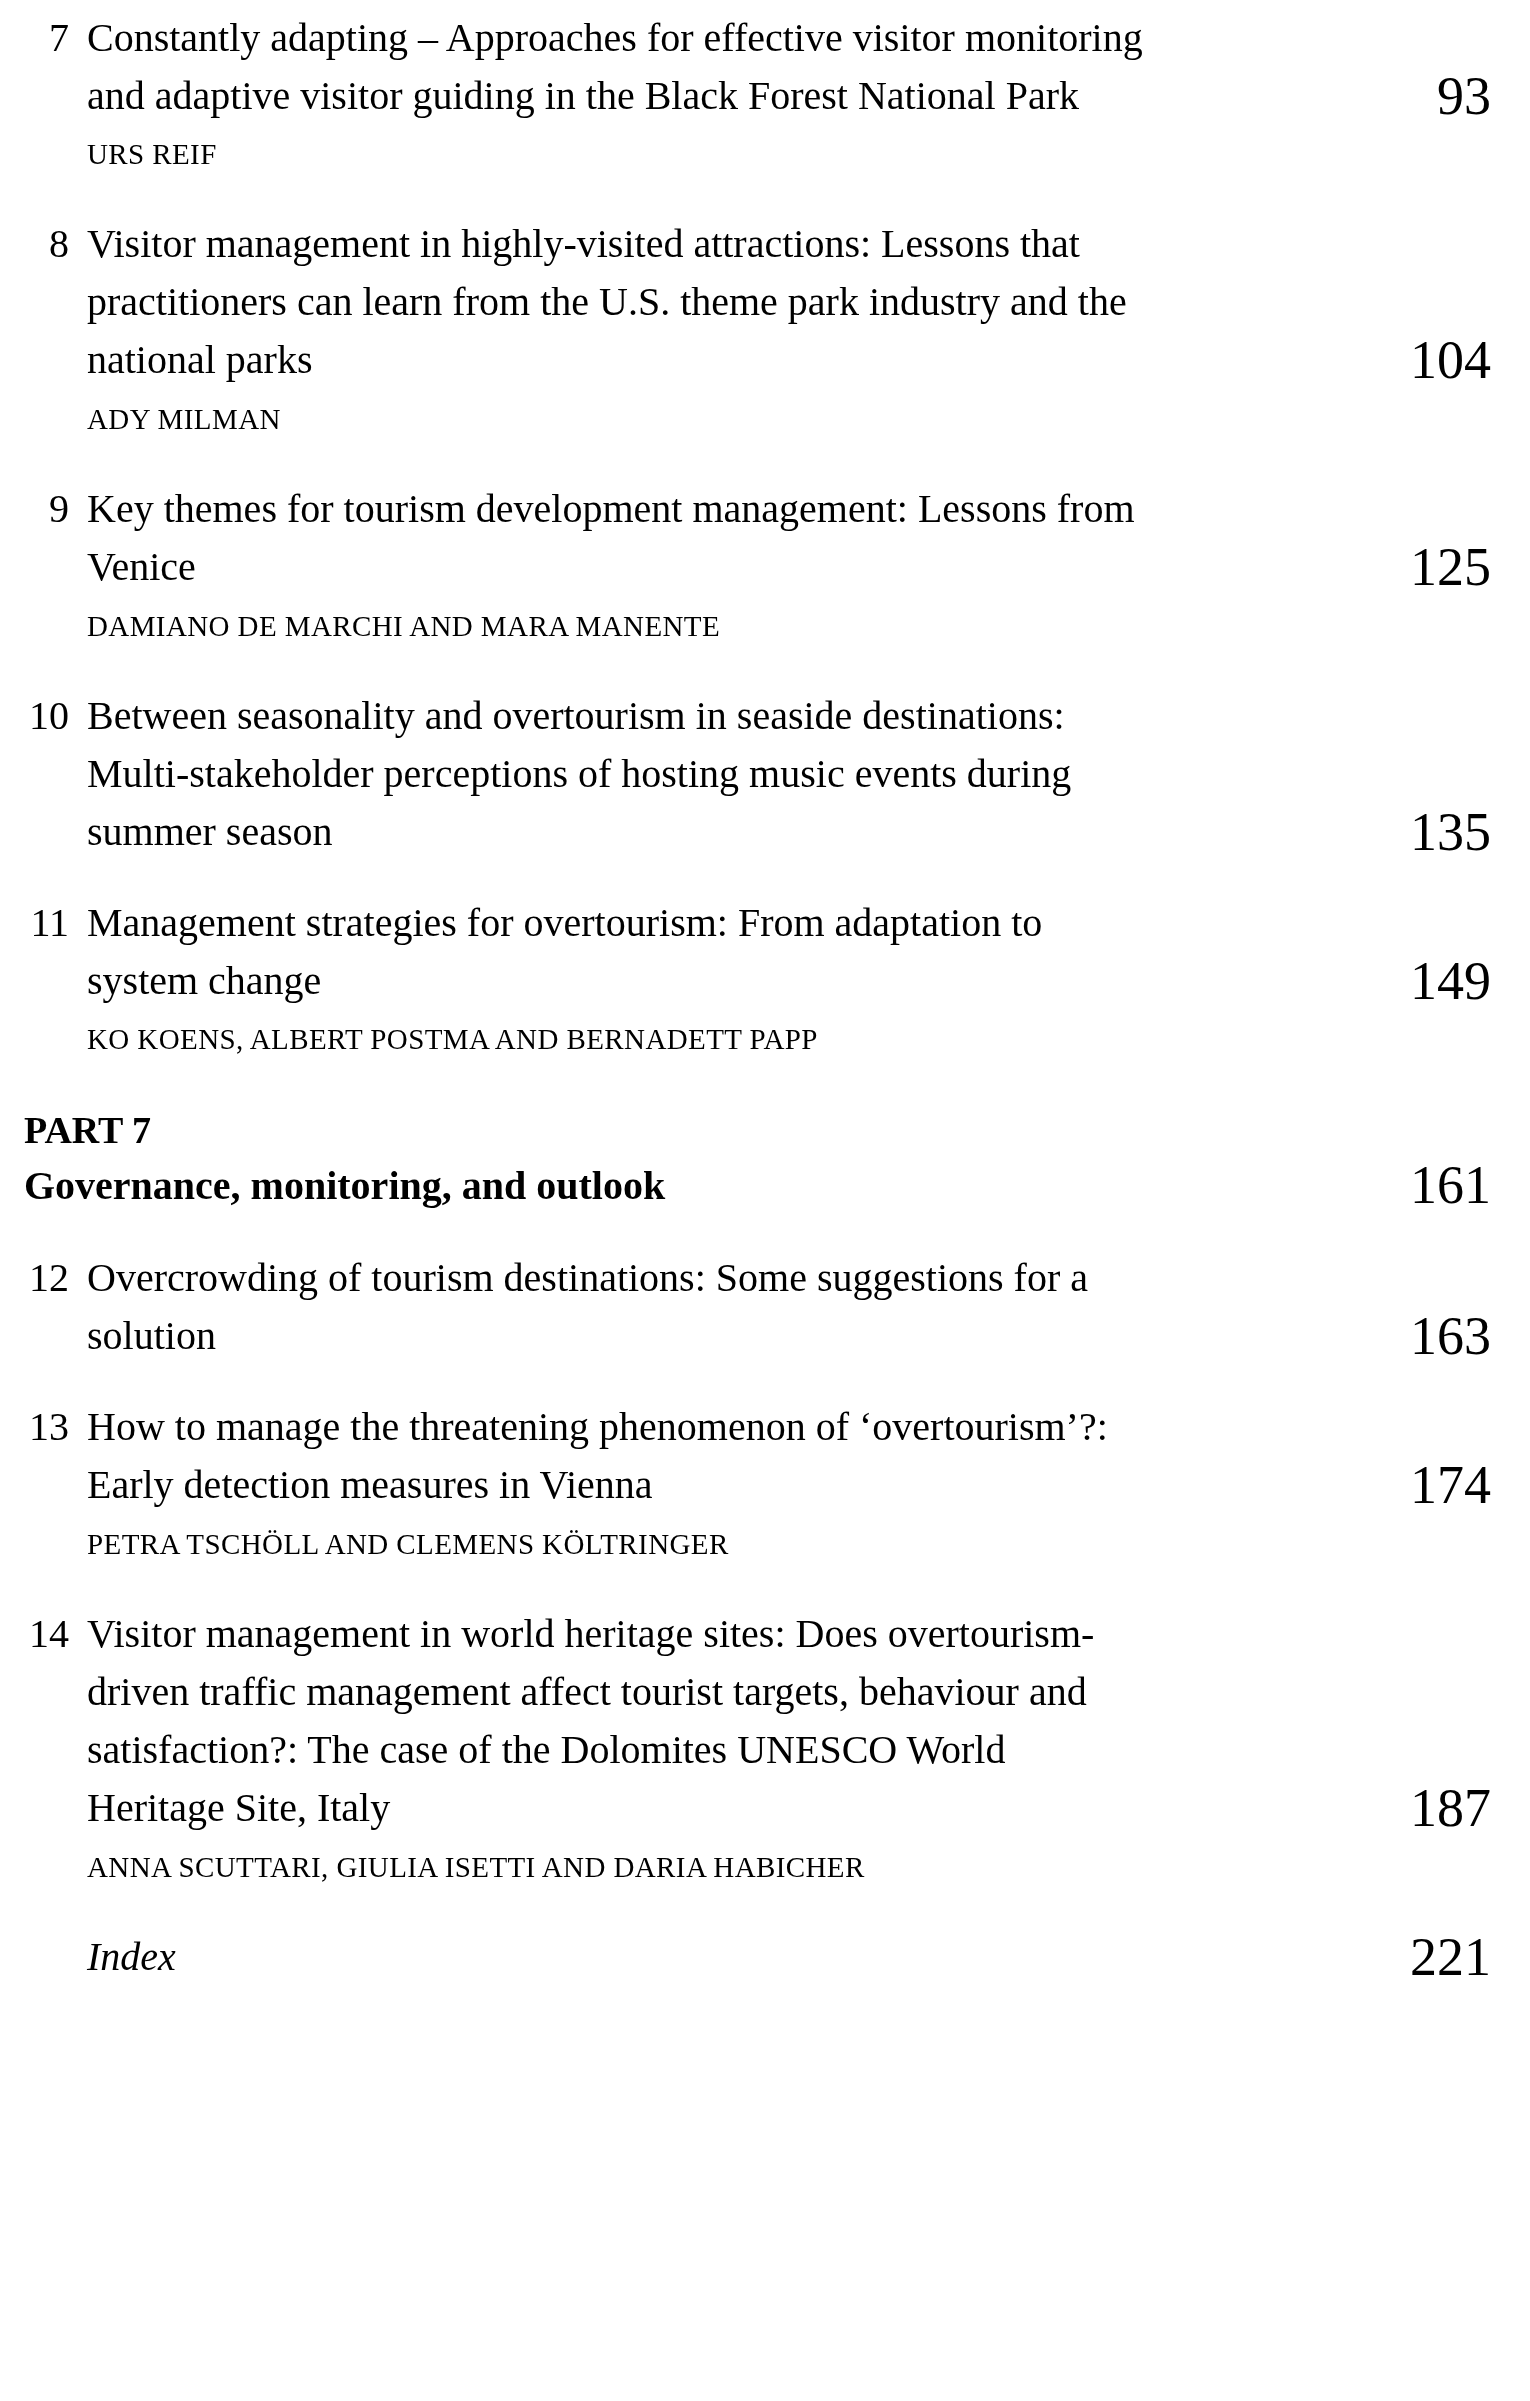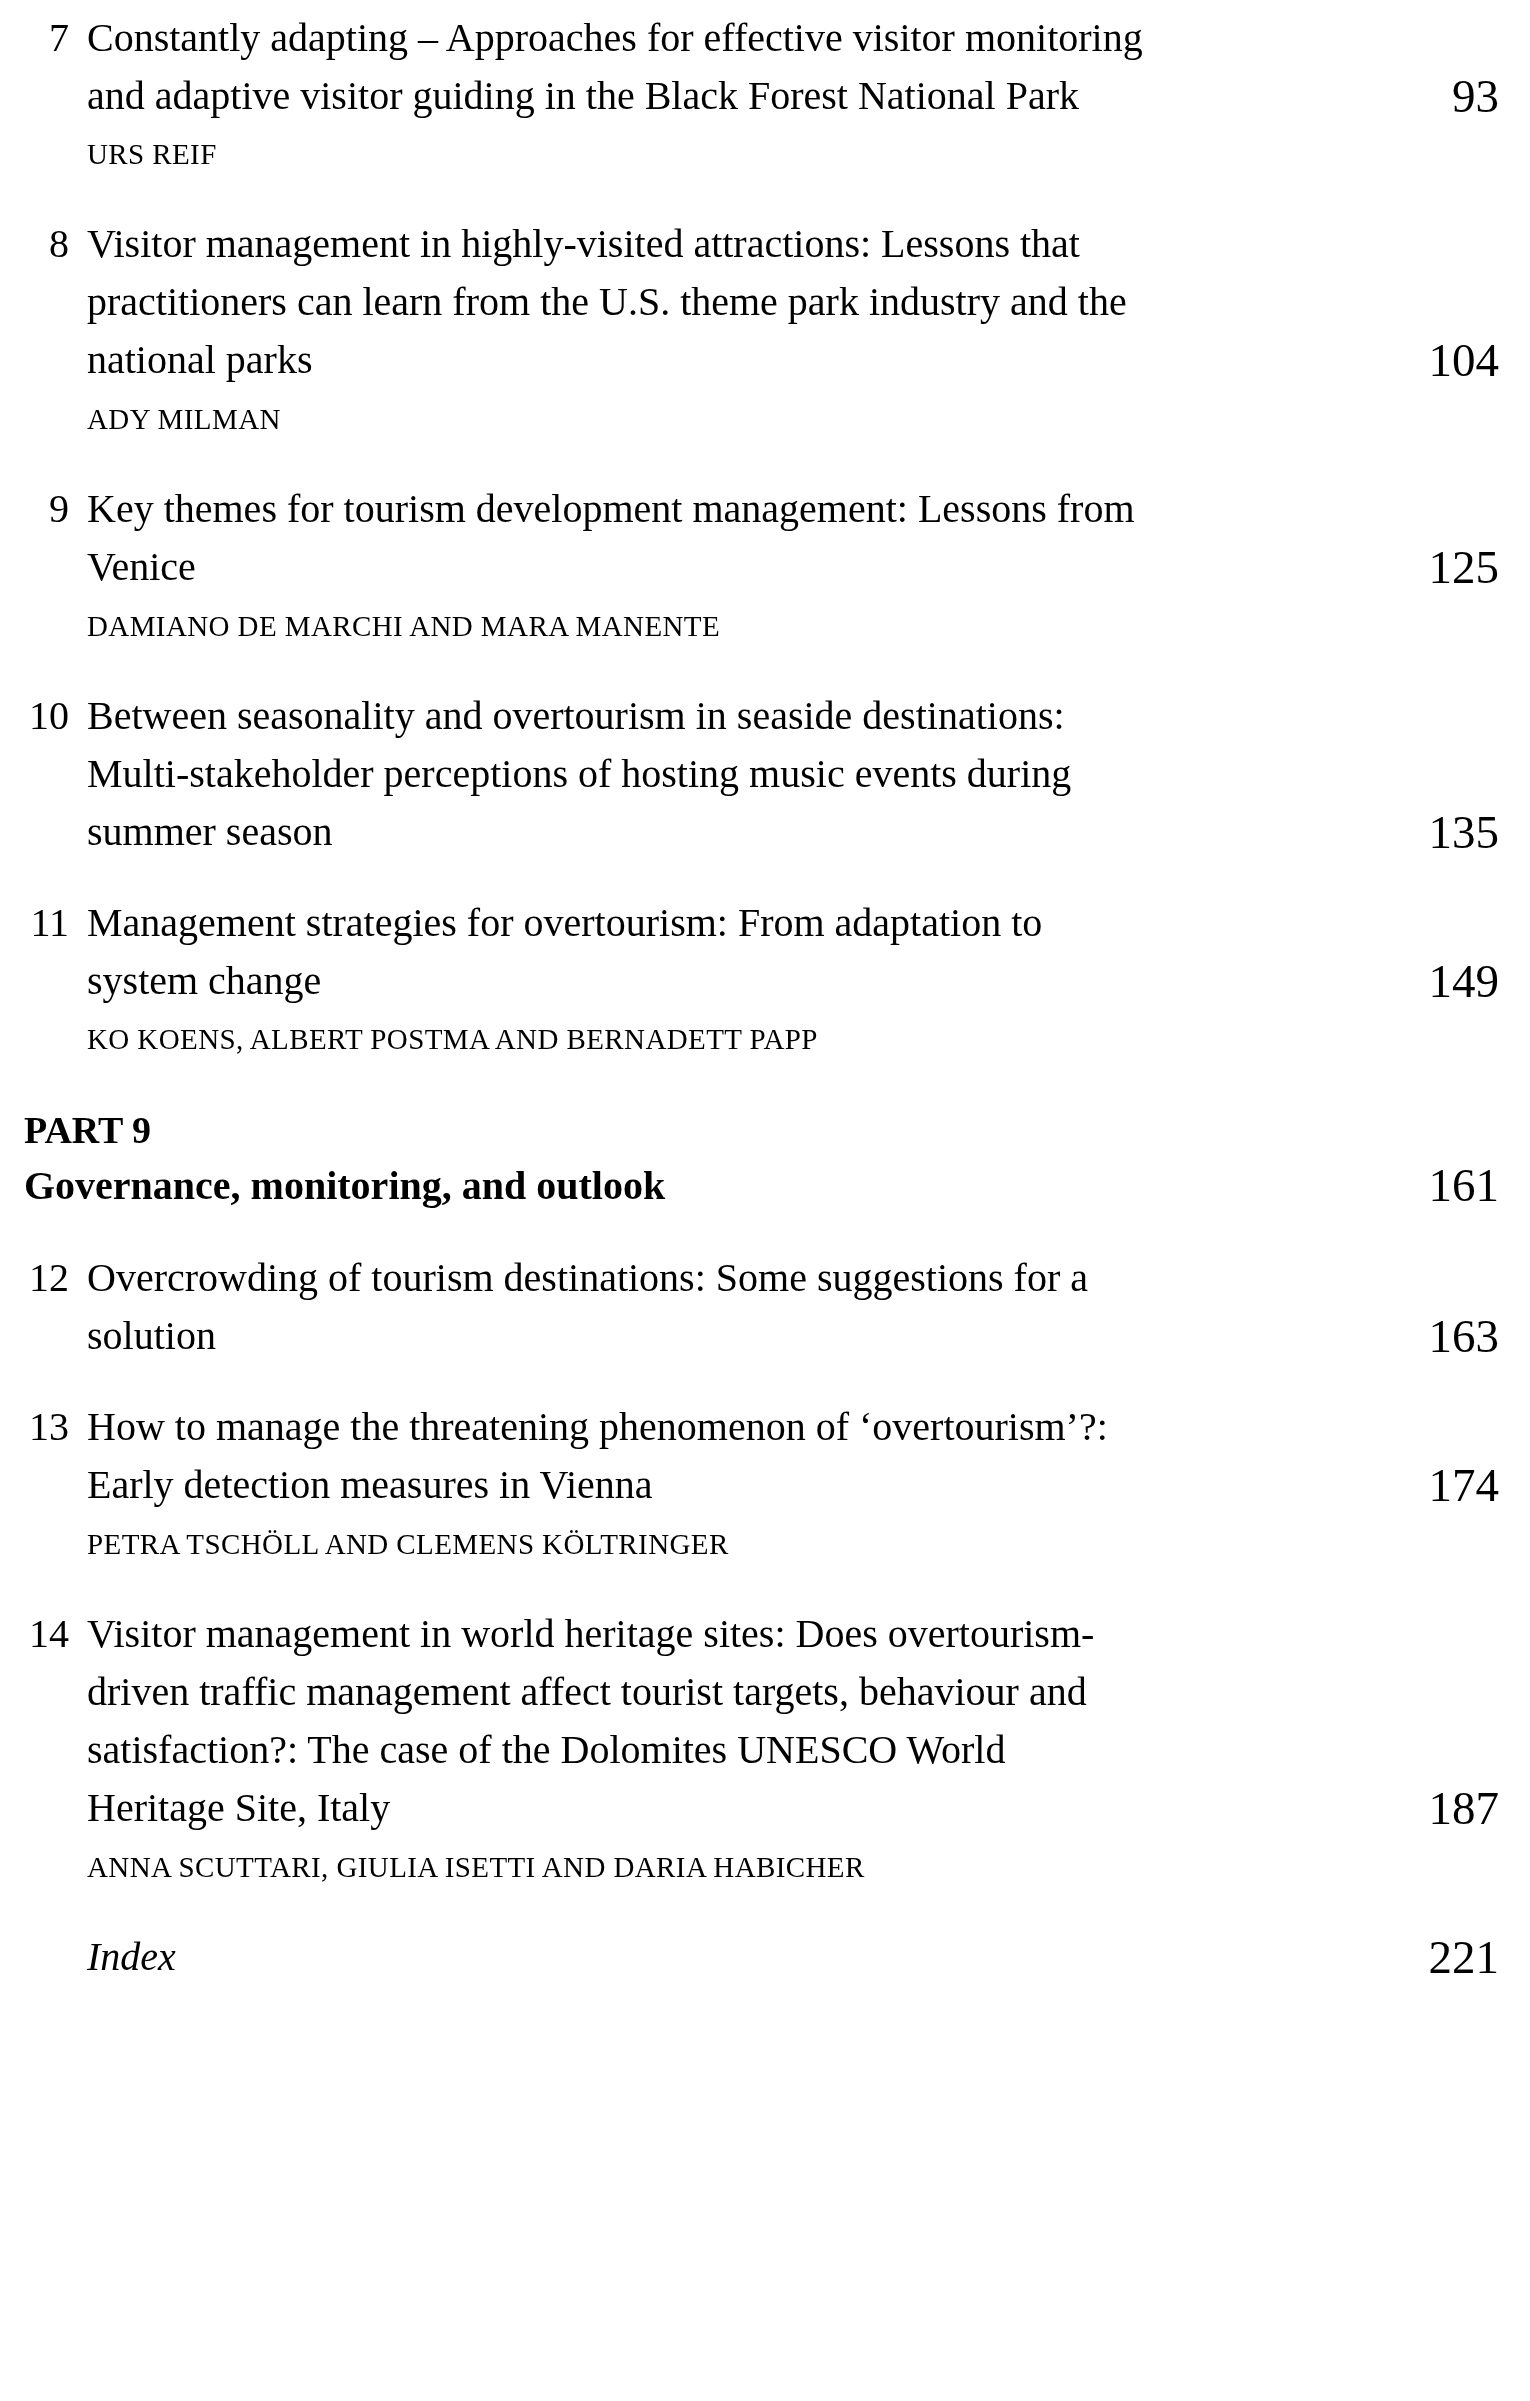--- a/index.html
+++ b/index.html
@@ -26,23 +26,23 @@
   .body { flex: 1; margin-left: 18px; }
   .title-row { position: relative; }
   .title {
     font-size: 40px;
     line-height: 58px;
     white-space: pre-line;
     padding-right: 96px;
   }
   .page-num {
     position: absolute;
-    right: 0;
+    right: 8px;
     bottom: 0;
-    font-size: 47px;
+    font-size: 54px;
     line-height: 58px;
   }
   .authors {
     font-size: 29px;
     line-height: 56px;
     margin-top: 1.7px;
     letter-spacing: 0.4px;
     white-space: pre-line;
   }
   .part { margin-top: 36px; margin-bottom: 35px; }
@@ -126,21 +126,21 @@
       <div class="title-row">
         <div class="title">Management strategies for overtourism: From adaptation to
 system change</div>
         <div class="page-num">149</div>
       </div>
       <div class="authors">KO KOENS, ALBERT POSTMA AND BERNADETT PAPP</div>
     </div>
   </section>
 
   <section class="part">
-    <div class="part-label">PART 9</div>
+    <div class="part-label">PART 7</div>
     <div class="part-title-row">
       <div class="part-title">Governance, monitoring, and outlook</div>
       <div class="page-num">161</div>
     </div>
   </section>
 
   <section class="entry">
     <div class="num">12</div>
     <div class="body">
       <div class="title-row">

